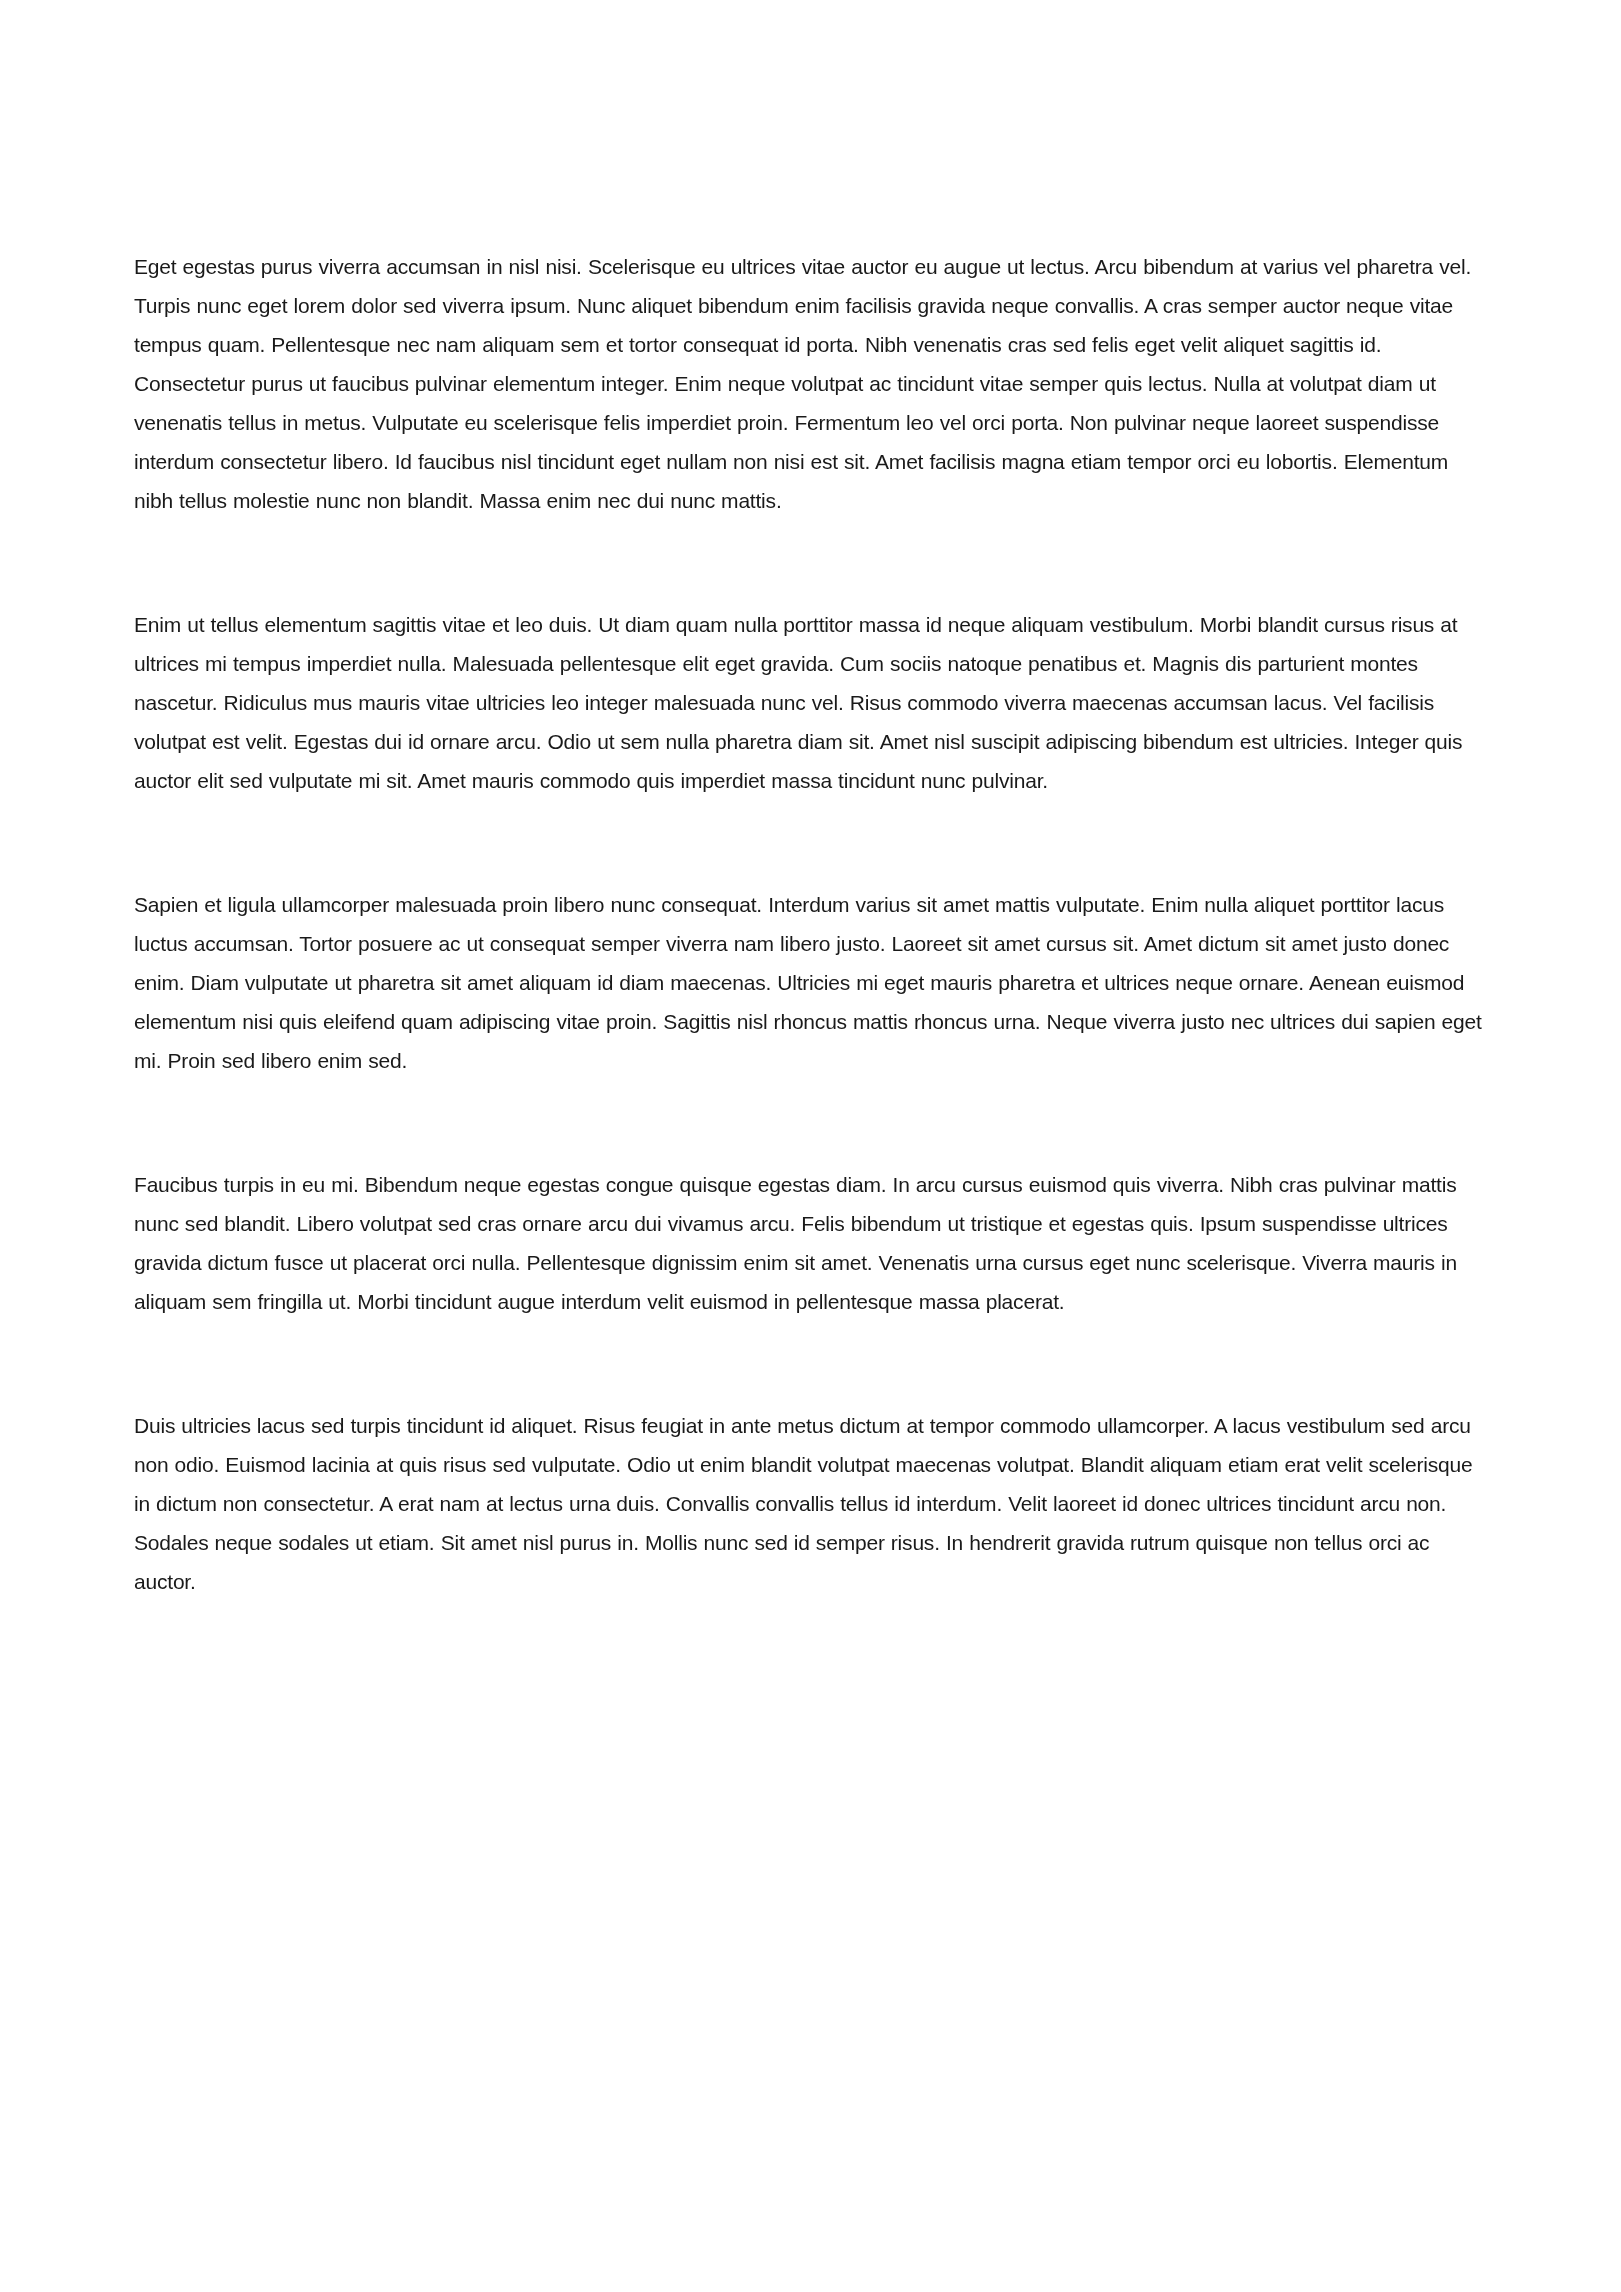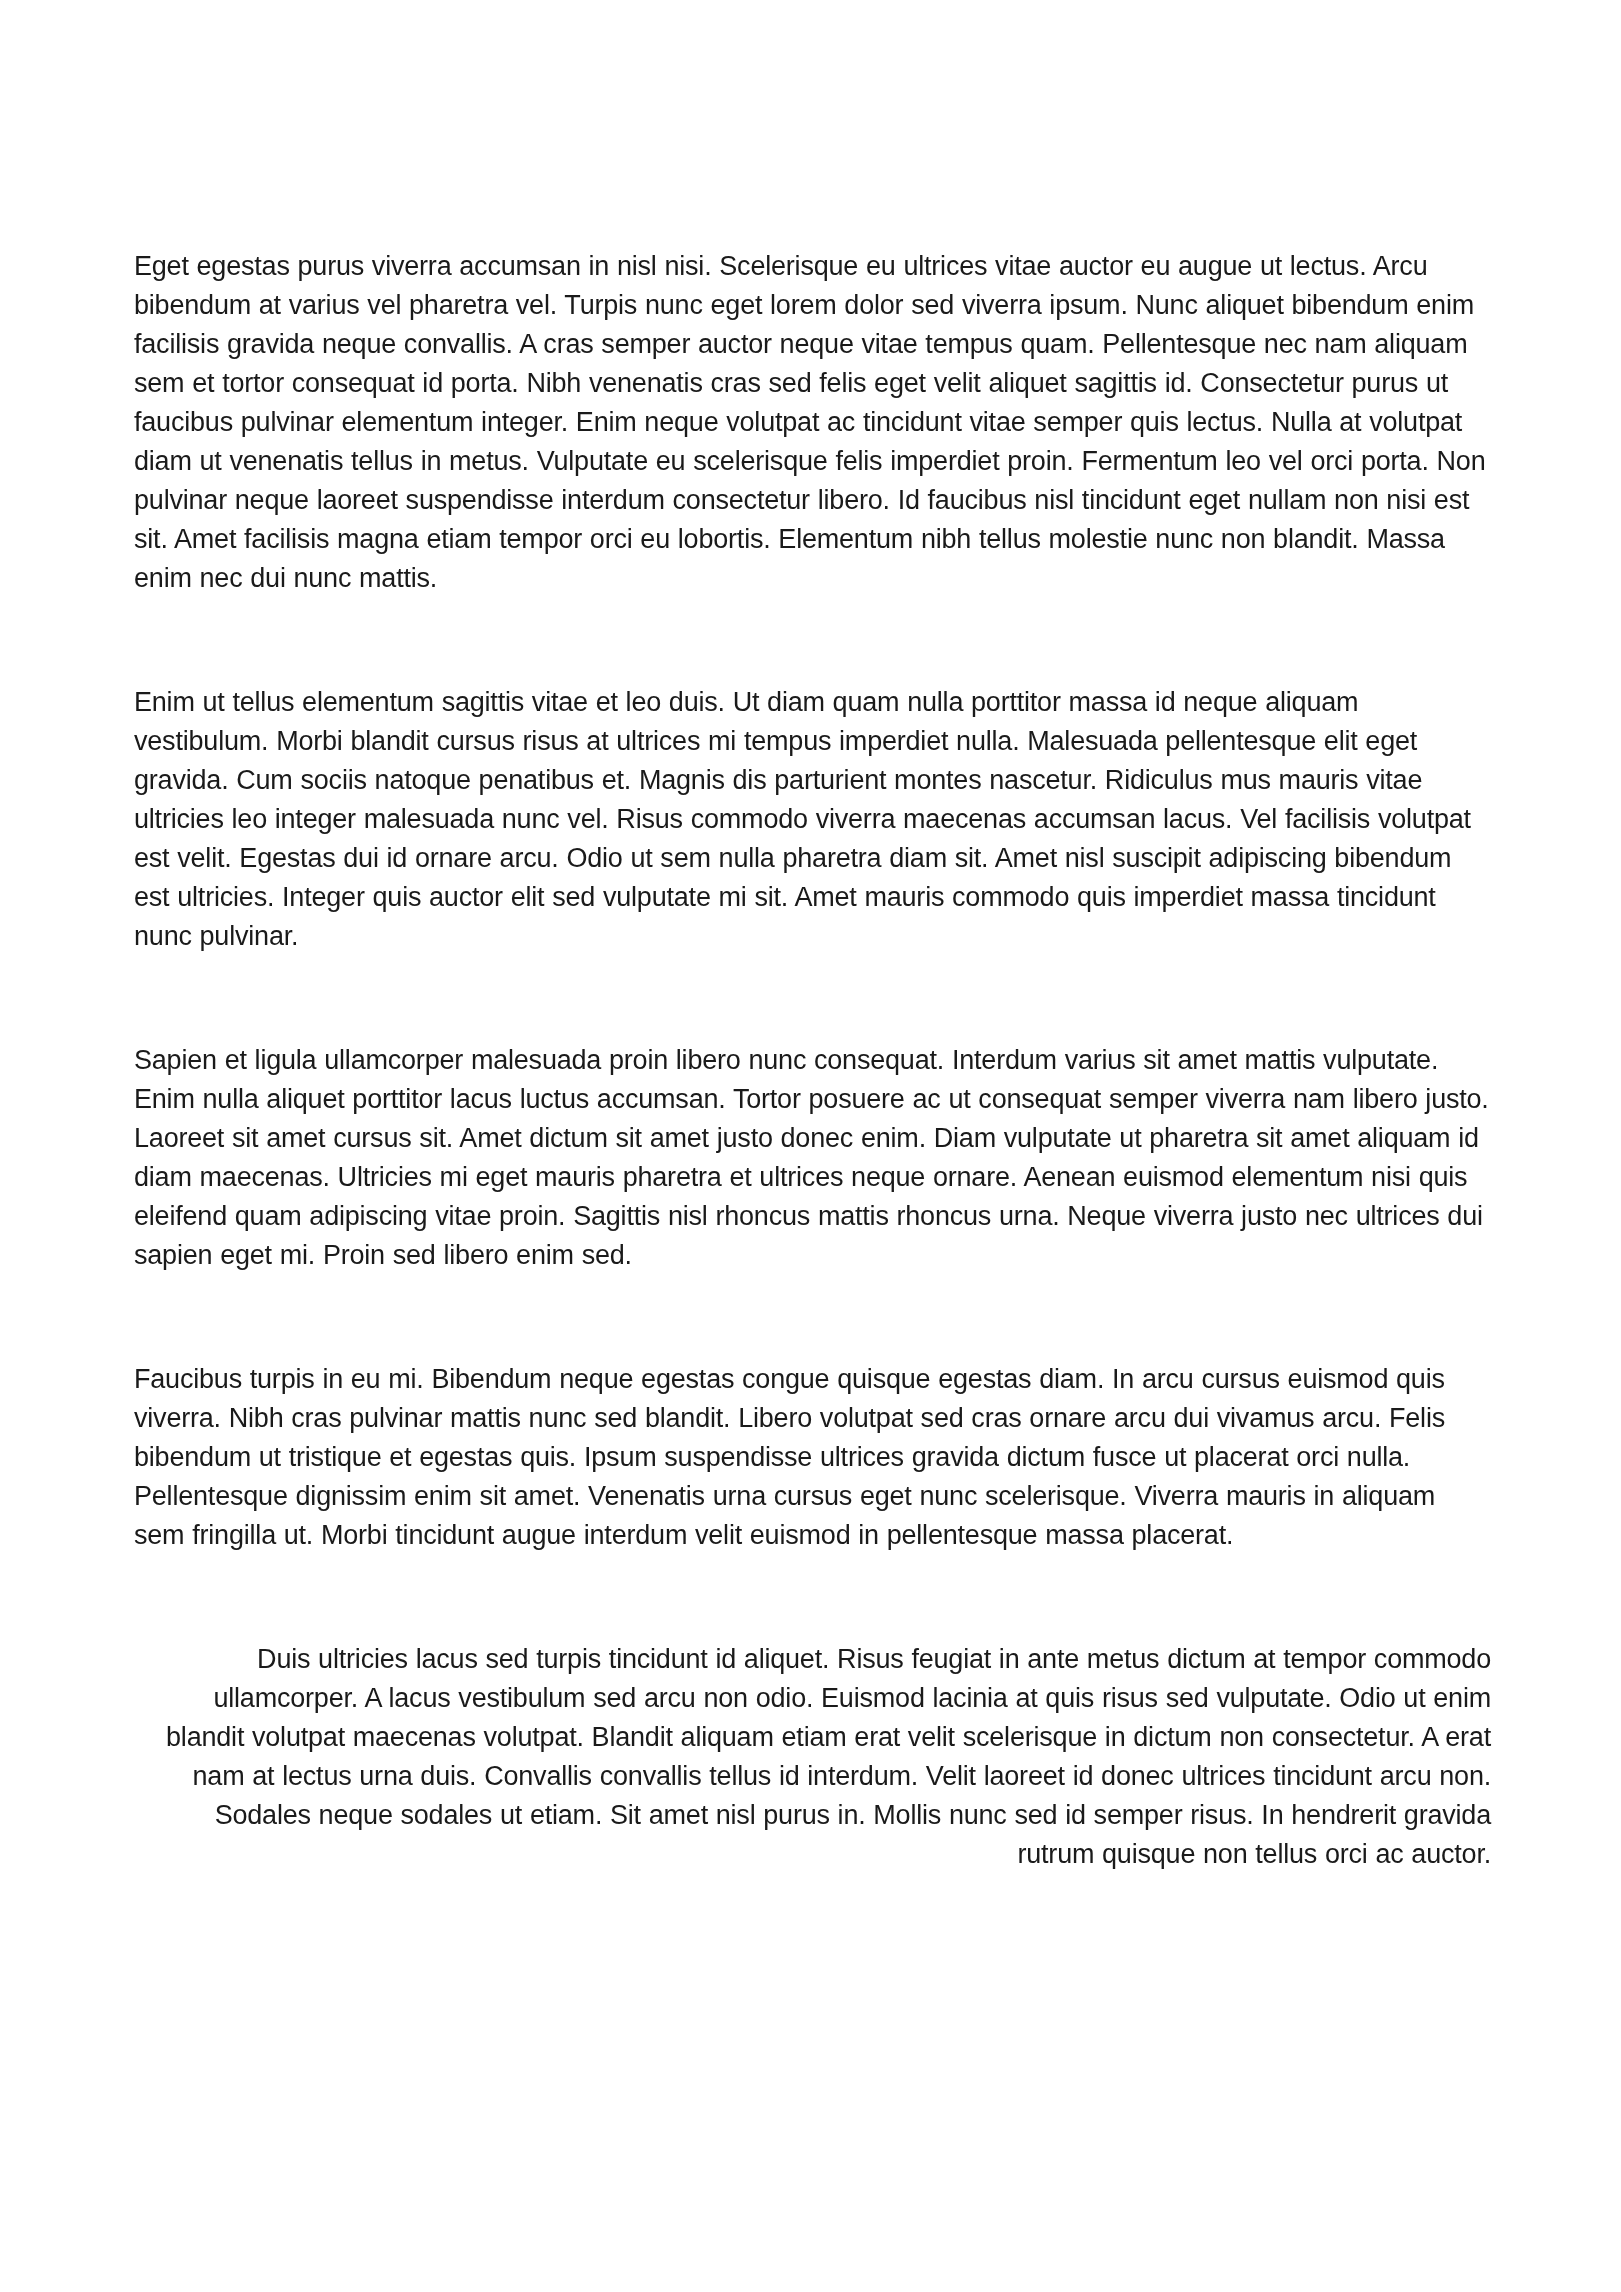--- a/index.html
+++ b/index.html
@@ -24,30 +24,29 @@
     background: var(--page-bg, #ffffff);
   }
   .text-block {
     position: absolute;
     left: 134px;
     top: 247px;
     width: 1357px;
   }
   .para {
     margin: 0 0 85px 0;
-    font-size: 27px;
+    font-size: 21px;
     line-height: 39px;
     letter-spacing: -0.2px;
     color: var(--text-color, #1a1a1a);
     text-align: left;
     word-spacing: 0.5px;
   }
   .para:last-child {
     margin-bottom: 0;
-    text-align: right;
   }
 </style>
 </head>
 <body style="--page-bg: #ffffff; --text-color: #1a1a1a;">
 
 <div class="page">
   <div class="text-block">
     <p class="para">Eget egestas purus viverra accumsan in nisl nisi. Scelerisque eu ultrices vitae auctor eu augue ut lectus. Arcu bibendum at varius vel pharetra vel. Turpis nunc eget lorem dolor sed viverra ipsum. Nunc aliquet bibendum enim facilisis gravida neque convallis. A cras semper auctor neque vitae tempus quam. Pellentesque nec nam aliquam sem et tortor consequat id porta. Nibh venenatis cras sed felis eget velit aliquet sagittis id. Consectetur purus ut faucibus pulvinar elementum integer. Enim neque volutpat ac tincidunt vitae semper quis lectus. Nulla at volutpat diam ut venenatis tellus in metus. Vulputate eu scelerisque felis imperdiet proin. Fermentum leo vel orci porta. Non pulvinar neque laoreet suspendisse interdum consectetur libero. Id faucibus nisl tincidunt eget nullam non nisi est sit. Amet facilisis magna etiam tempor orci eu lobortis. Elementum nibh tellus molestie nunc non blandit. Massa enim nec dui nunc mattis.</p>
     <p class="para">Enim ut tellus elementum sagittis vitae et leo duis. Ut diam quam nulla porttitor massa id neque aliquam vestibulum. Morbi blandit cursus risus at ultrices mi tempus imperdiet nulla. Malesuada pellentesque elit eget gravida. Cum sociis natoque penatibus et. Magnis dis parturient montes nascetur. Ridiculus mus mauris vitae ultricies leo integer malesuada nunc vel. Risus commodo viverra maecenas accumsan lacus. Vel facilisis volutpat est velit. Egestas dui id ornare arcu. Odio ut sem nulla pharetra diam sit. Amet nisl suscipit adipiscing bibendum est ultricies. Integer quis auctor elit sed vulputate mi sit. Amet mauris commodo quis imperdiet massa tincidunt nunc pulvinar.</p>
     <p class="para">Sapien et ligula ullamcorper malesuada proin libero nunc consequat. Interdum varius sit amet mattis vulputate. Enim nulla aliquet porttitor lacus luctus accumsan. Tortor posuere ac ut consequat semper viverra nam libero justo. Laoreet sit amet cursus sit. Amet dictum sit amet justo donec enim. Diam vulputate ut pharetra sit amet aliquam id diam maecenas. Ultricies mi eget mauris pharetra et ultrices neque ornare. Aenean euismod elementum nisi quis eleifend quam adipiscing vitae proin. Sagittis nisl rhoncus mattis rhoncus urna. Neque viverra justo nec ultrices dui sapien eget mi. Proin sed libero enim sed.</p>

